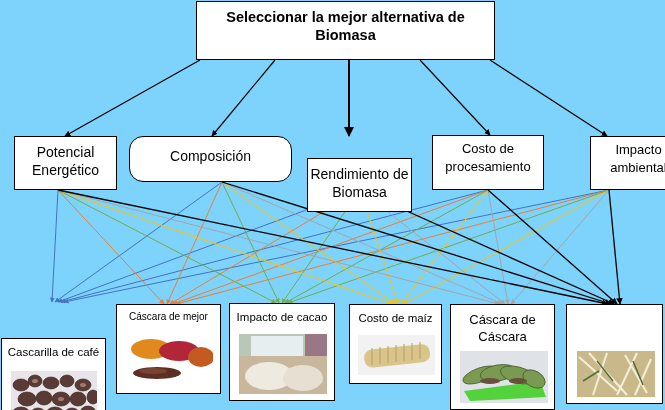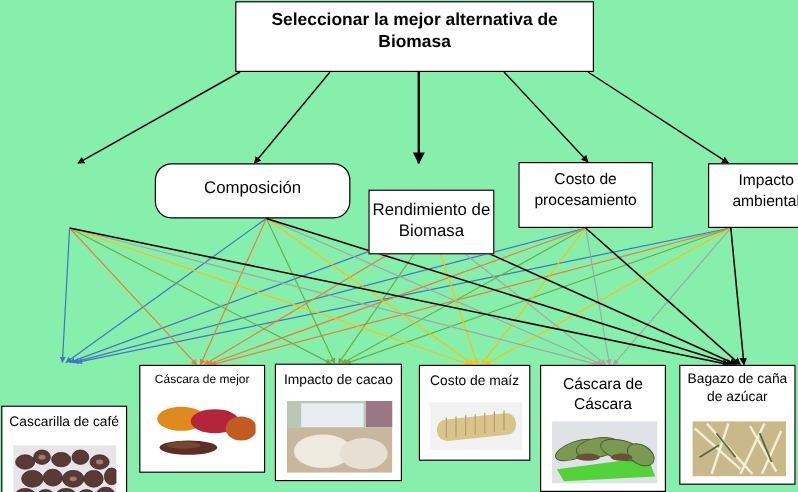--- a/index.html
+++ b/index.html
@@ -1,16 +1,16 @@
 <!DOCTYPE html>
 <html><head>
 <meta charset="utf-8">
 <style>
   html, body { margin:0; padding:0; background:#ffffff; }
-  #stage { position:relative; width:665px; height:410px; overflow:hidden; background:#86efac; font-family:"Liberation Sans", sans-serif; }
+  #stage { position:relative; width:665px; height:410px; overflow:hidden; background:#7dd3fc; font-family:"Liberation Sans", sans-serif; }
   .box { position:absolute; box-sizing:border-box; border:1.5px solid #000; background:#fff; text-align:center; color:#000; }
   .goal { left:196px; top:1px; width:299px; height:59px; font-weight:bold; font-size:14.5px; line-height:18px; padding-top:6px; }
   .crit { font-size:14px; line-height:18px; }
   .alt { font-size:11.5px; line-height:15px; }
   .photo { position:absolute; }
   svg#links { position:absolute; left:0; top:0; width:665px; height:410px; }
 </style>
 </head>
 <body>
 
@@ -77,20 +77,23 @@
         <line x1="360" y1="190" x2="614" y2="304" stroke="#000000" stroke-width="1.3" marker-end="url(#arr-alt-5)"></line>
         <line x1="488" y1="190" x2="617" y2="304" stroke="#000000" stroke-width="1.3" marker-end="url(#arr-alt-5)"></line>
         <line x1="609" y1="190" x2="620" y2="304" stroke="#000000" stroke-width="1.3" marker-end="url(#arr-alt-5)"></line>
       </g>
   </svg>
 
   <div class="box goal">
     <span>Seleccionar la mejor alternativa de Biomasa</span>
   </div>
 
+  <div class="box crit" style="left:14px;top:136px;width:103px;height:54px;padding-top:6px;">
+    <span>Potencial Energético</span>
+  </div>
   <div class="box crit" style="left:129px;top:136px;width:163px;height:46px;padding-top:10px;border-radius:14px;">
     <span>Composición</span>
   </div>
   <div class="box crit" style="left:307px;top:136px;width:105px;height:54px;padding-top:6px;margin-top:22px;">
     <span>Rendimiento de Biomasa</span>
   </div>
   <div class="box crit" style="left:432px;top:135px;width:112px;height:55px;padding-top:4px;font-size:13px;">
     <span>Costo de procesamiento</span>
   </div>
   <div class="box crit" style="left:559px;top:136px;width:97px;height:54px;padding-top:4px;font-size:13px;margin-left:31px;">
@@ -180,21 +183,20 @@
         <ellipse cx="74" cy="28" rx="12" ry="8" transform="rotate(30 74 28)"></ellipse>
       </g>
       <g fill="#6b4e3b">
           <ellipse cx="30" cy="30" rx="10" ry="3"></ellipse>
           <ellipse cx="58" cy="30" rx="9" ry="3"></ellipse>
         </g>
     </svg>
   </div>
 
   <div class="box alt" style="left:566px;top:304px;width:97px;height:100px;padding-top:4px;">
-    <span>Bagazo de caña de azúcar</span>
     <svg class="photo" style="left:10px;top:46px;" width="78" height="46">
       <rect width="78" height="46" fill="#c9b98a"></rect>
       <g stroke="#f4efd8" stroke-width="2">
         <line x1="2" y1="6" x2="40" y2="40"></line>
           <line x1="12" y1="2" x2="50" y2="44"></line>
           <line x1="30" y1="2" x2="16" y2="44"></line>
         <line x1="48" y1="4" x2="70" y2="42"></line>
           <line x1="60" y1="2" x2="40" y2="44"></line>
           <line x1="74" y1="8" x2="58" y2="44"></line>
       </g>

